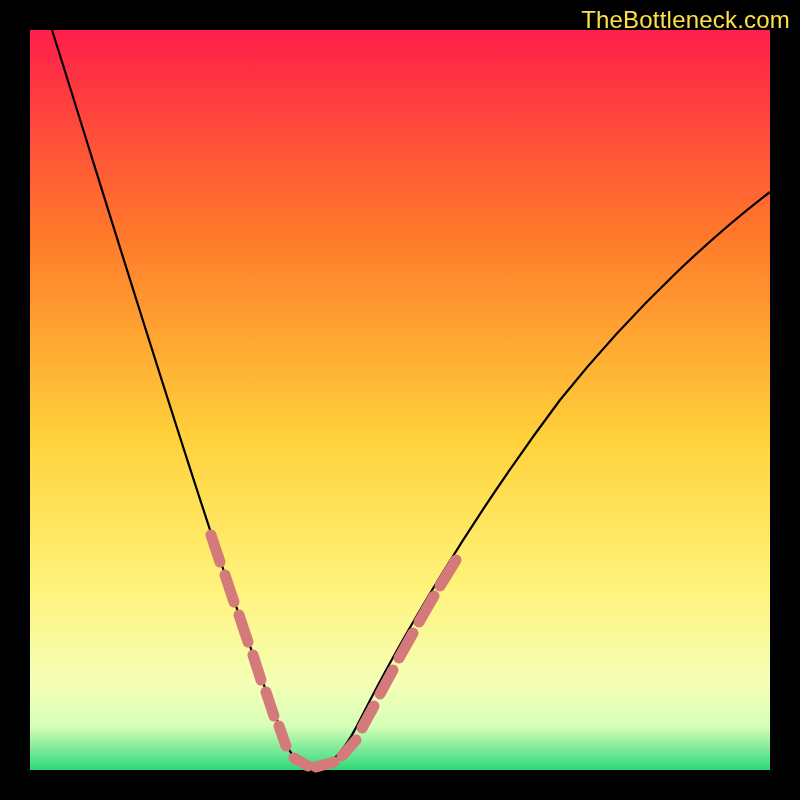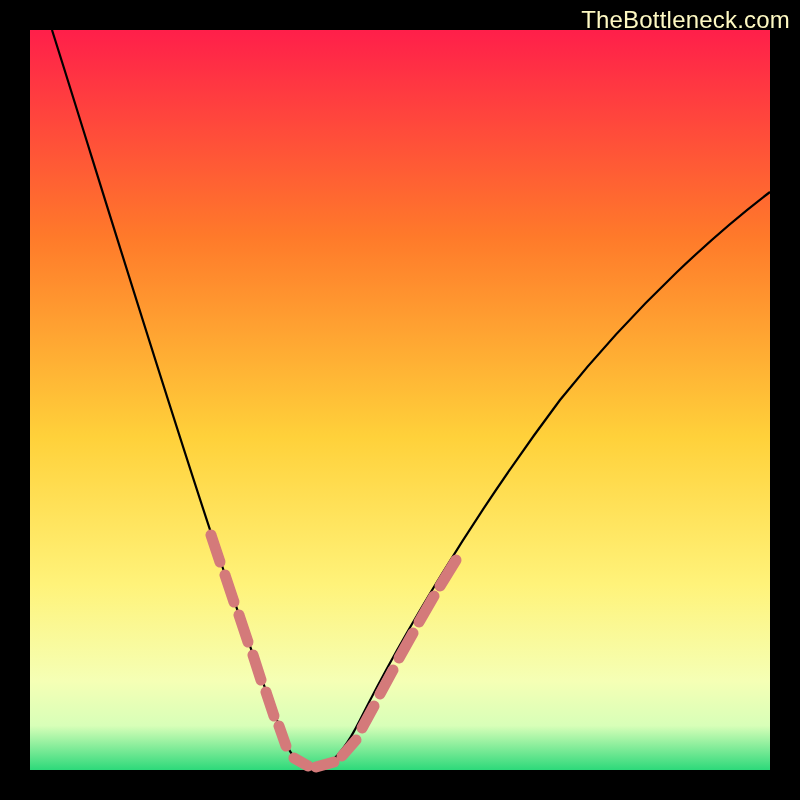--- a/index.html
+++ b/index.html
@@ -13,21 +13,21 @@
   .frame {
     position: relative;
     width: 800px;
     height: 800px;
     background: #000;
   }
   .watermark {
     position: absolute;
     top: 6px;
     right: 10px;
-    color: #fef9c3;
+    color: #fde047;
     font-size: 24px;
     font-weight: 400;
     letter-spacing: 0.2px;
   }
   svg {
     display: block;
   }
 </style>
 </head>
 <body>

